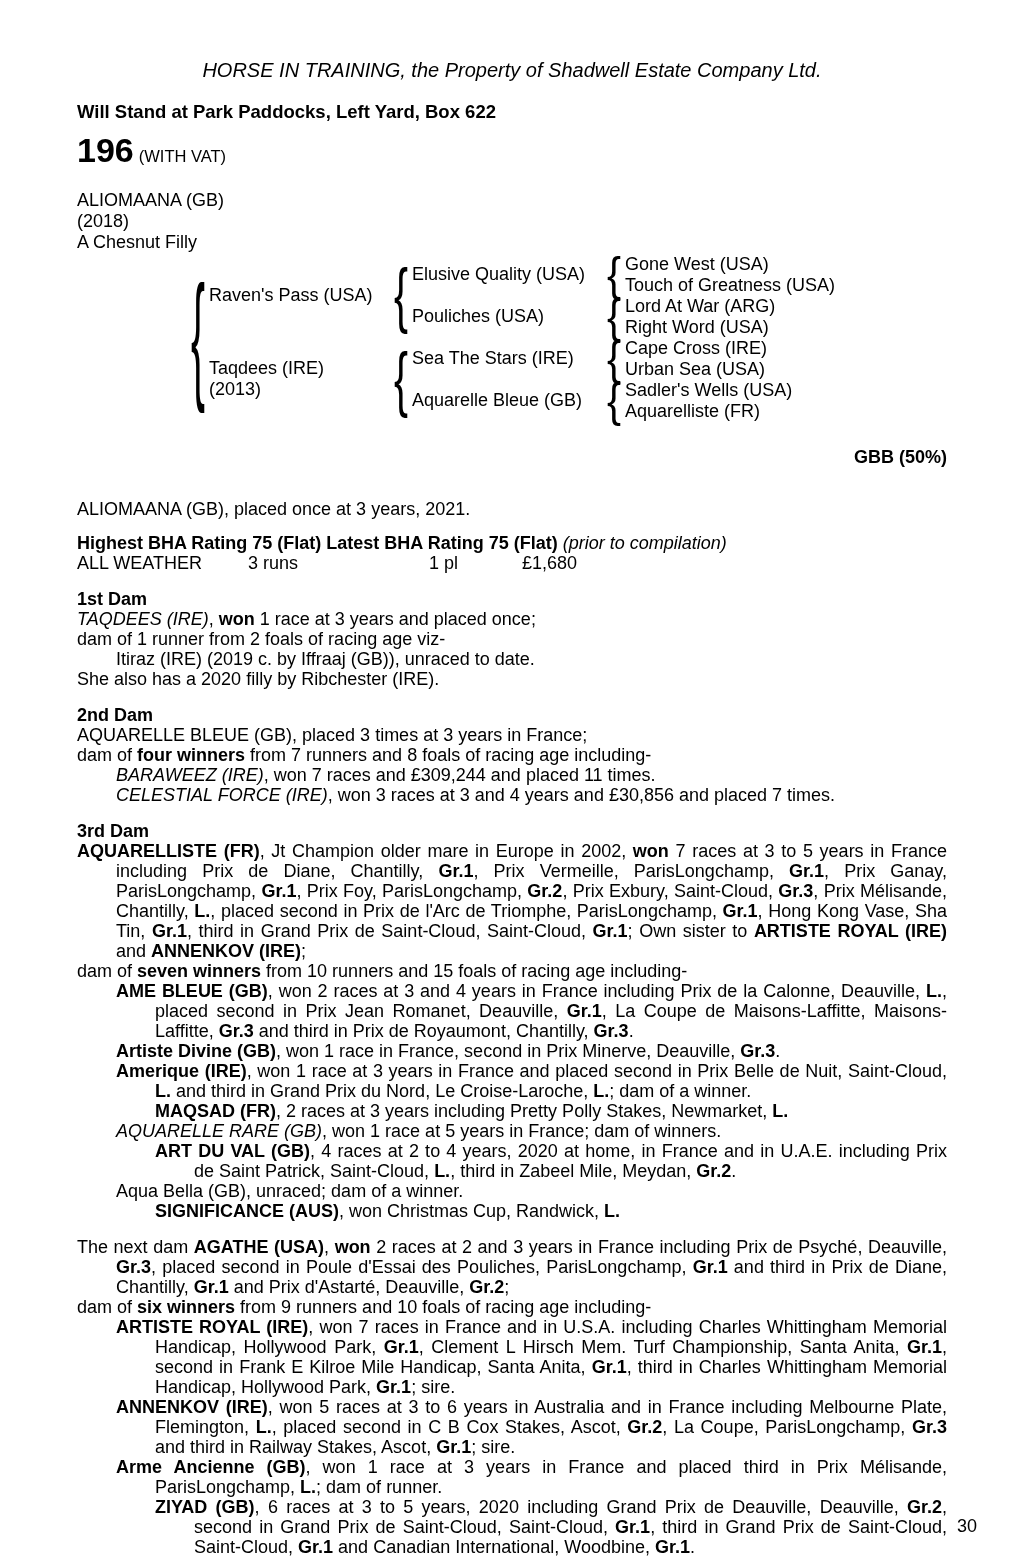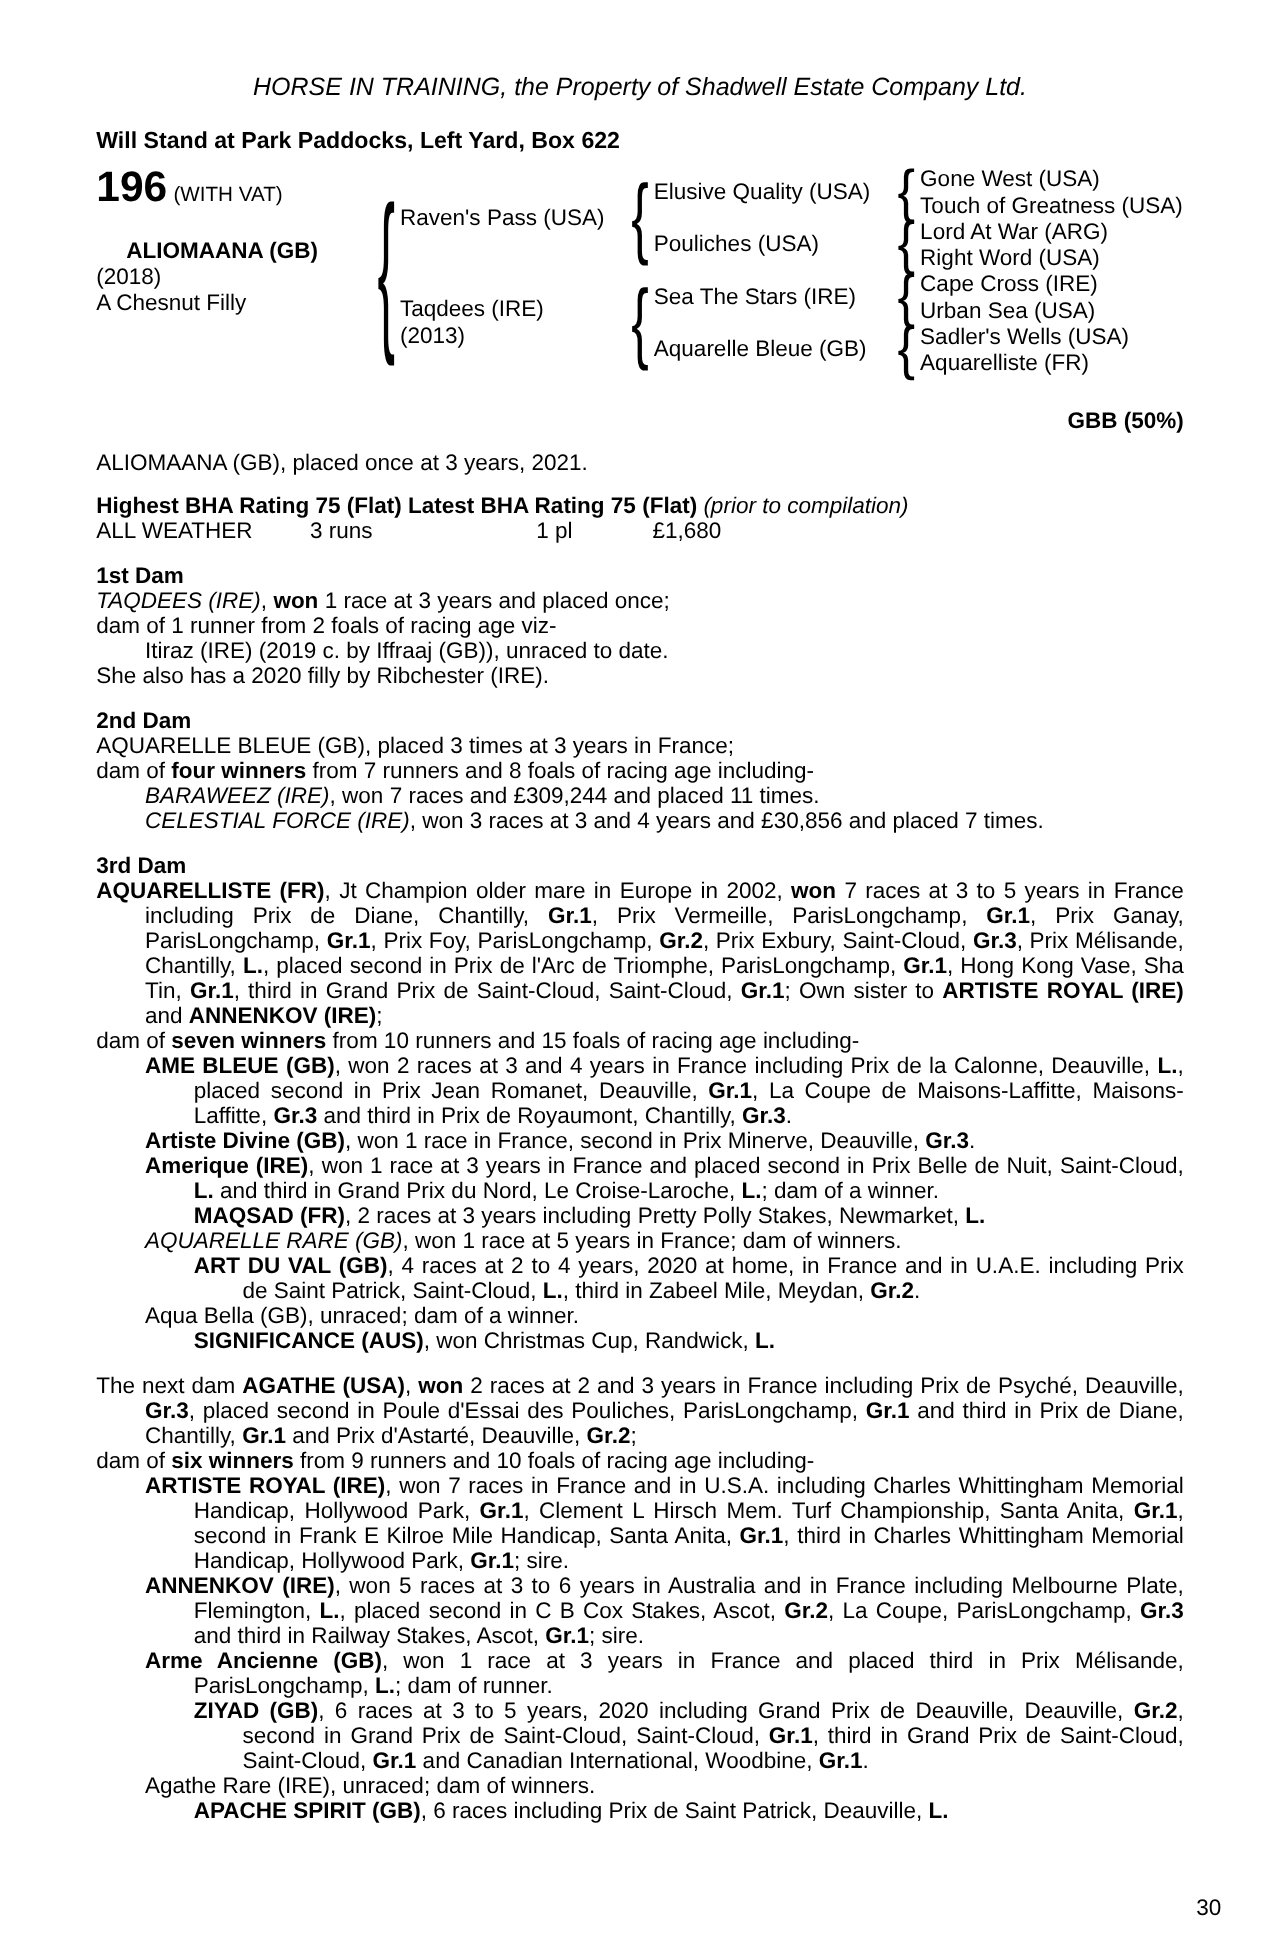--- a/index.html
+++ b/index.html
@@ -8,27 +8,27 @@
     font-family:"Liberation Sans", sans-serif;
     font-size:18px; line-height:20px; color:#000;
     overflow:hidden;
   }
   .page { padding:58px 77px 0 77px; }
 
   .doc-header { text-align:center; font-style:italic; font-size:20px; line-height:24px; }
   .stand-line { font-weight:bold; margin-top:20px; font-size:18.5px; }
 
   
-  .pedigree { display:flex; align-items:center; margin-top:10px; }
+  .pedigree { display:flex; align-items:center; margin-top:10px;flex-direction:column; }
   .ped-left { width:223px; align-self:stretch; display:flex; flex-direction:column; }
   .lot-line { white-space:nowrap; }
   .lot { font-size:34px; font-weight:bold; line-height:36px; }
   .vat { font-size:16.5px; }
   .horse-block { margin-top:22px; line-height:21px; }
-  .horse-name { font-weight:bold;margin-left:24px; }
+  .horse-name { font-weight:normal; }
 
   .ped-node { display:flex; align-items:center; }
   .ped-col  { display:flex; flex-direction:column; }
   .plabel { width:183px; line-height:21px; }
   .glabel { width:193px; line-height:21px; }
   .gg { height:21px; display:flex; align-items:center; white-space:nowrap; }
 
   .brace {
     display:inline-block; font-size:42px; line-height:42px;
     font-weight:400; transform-origin:center; margin:0 4px 0 2px;
@@ -129,21 +129,21 @@
             </div>
           </div>
         </div>
 
       </div>
     </div>
   </section>
 
   <main>
       <p class="ctr" style="margin-top: 26px;"><span class="run-b">GBB (50%)</span></p>
-      <p class="para ind0" style="margin-top: 14px;"><span>ALIOMAANA (GB), placed once at 3 years, 2021.</span></p>
+      <p class="para ind0" style="margin-top: 32px;"><span>ALIOMAANA (GB), placed once at 3 years, 2021.</span></p>
       <p class="para ind0" style="margin-top: 14px;"><span class="run-b">Highest BHA Rating 75 (Flat) Latest BHA Rating 75 (Flat) </span><span class="run-i">(prior to compilation)</span></p>
       <div class="cols"><span class="rc0">ALL WEATHER</span><span class="rc1">3 runs</span><span class="rc2">1 pl</span><span class="rc3">£1,680</span></div>
       <p class="hd" style="margin-top: 16px;"><span>1st Dam</span></p>
       <p class="para ind0"><span class="run-i">TAQDEES (IRE)</span><span>, </span><span class="run-b">won</span><span> 1 race at 3 years and placed once;</span></p>
       <p class="para ind0"><span>dam of 1 runner from 2 foals of racing age viz-</span></p>
       <p class="para ind1"><span>Itiraz (IRE) (2019 c. by Iffraaj (GB)), unraced to date.</span></p>
       <p class="para ind0"><span>She also has a 2020 filly by Ribchester (IRE).</span></p>
       <p class="hd" style="margin-top: 16px;"><span>2nd Dam</span></p>
       <p class="para ind0"><span>AQUARELLE BLEUE (GB), placed 3 times at 3 years in France;</span></p>
       <p class="para ind0"><span>dam of </span><span class="run-b">four winners</span><span> from 7 runners and 8 foals of racing age including-</span></p>

